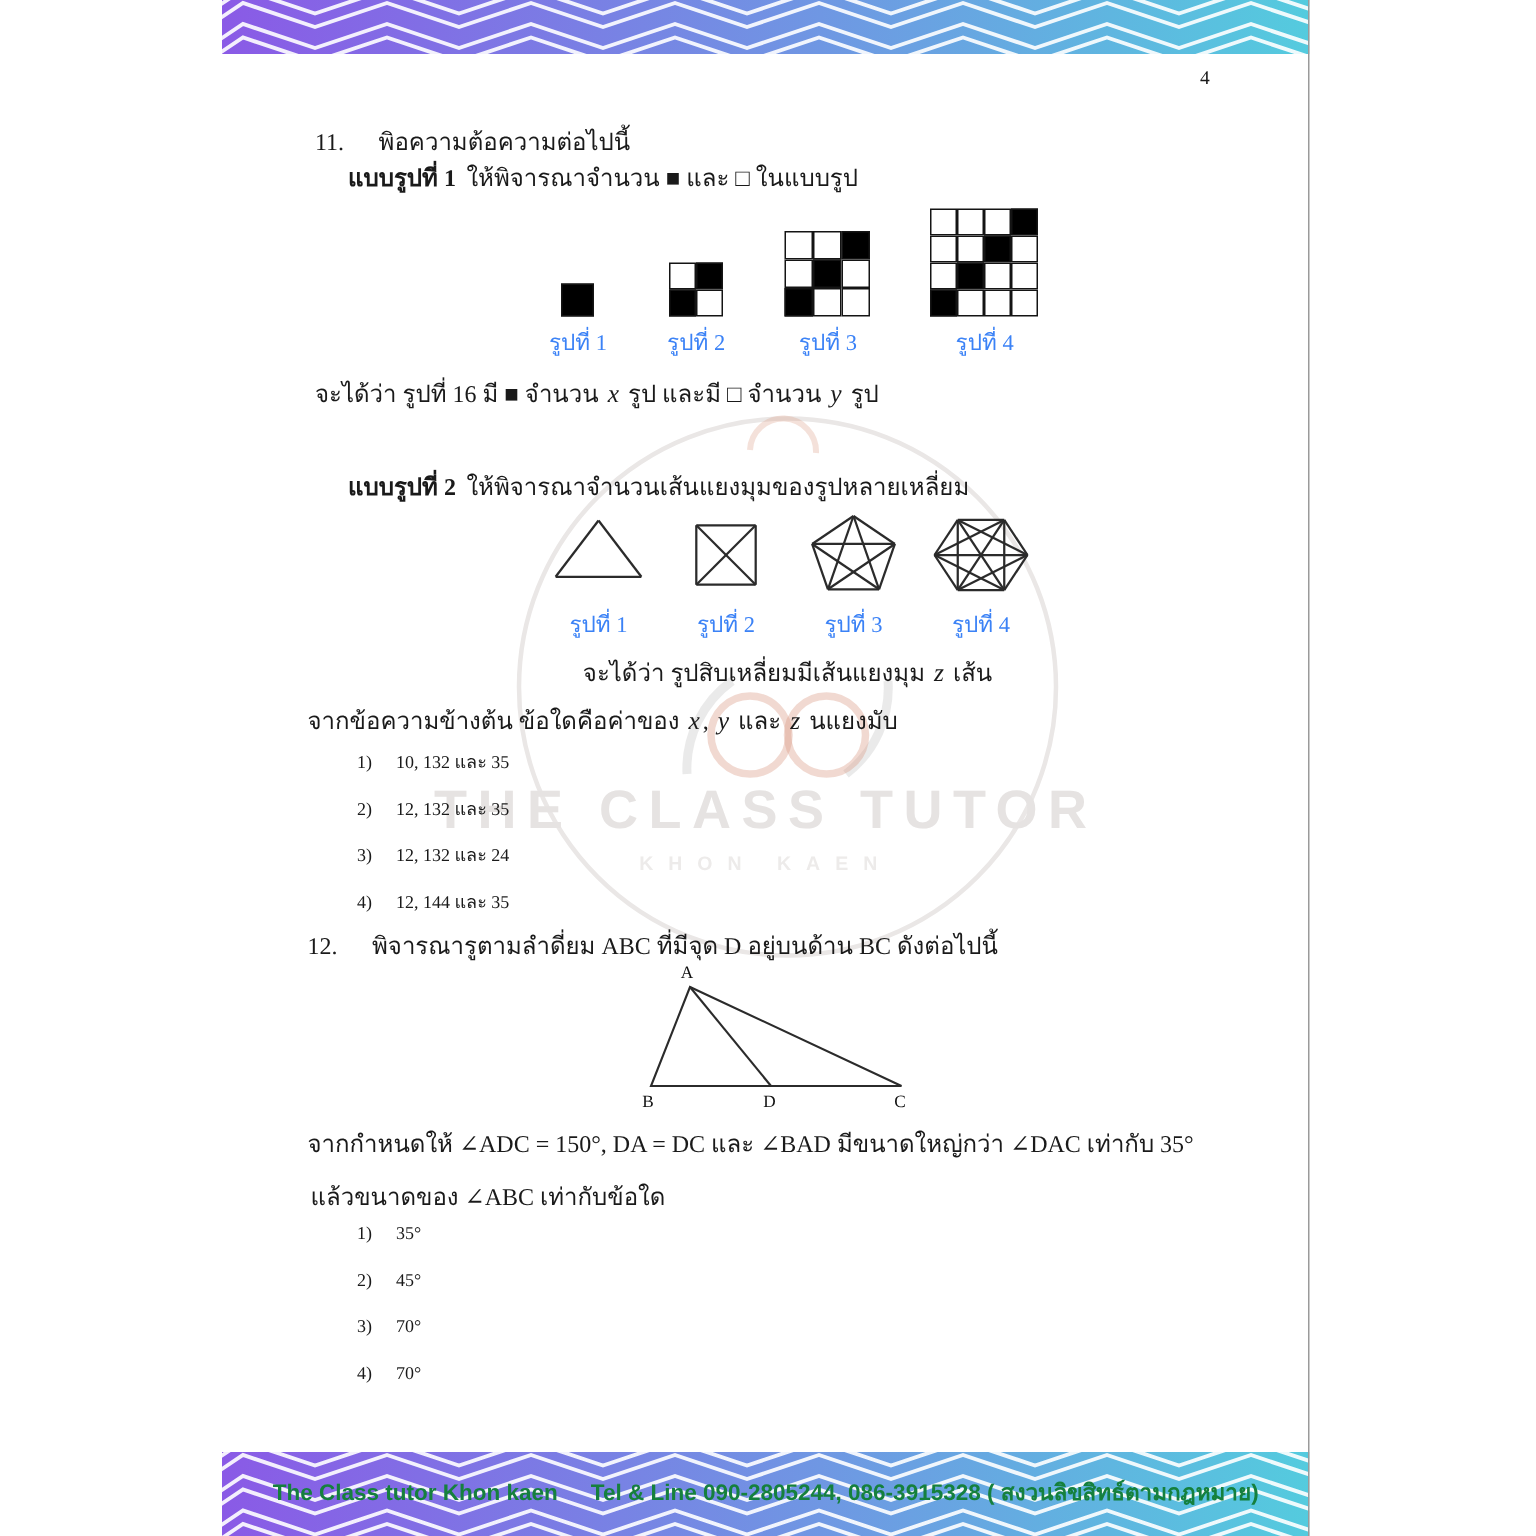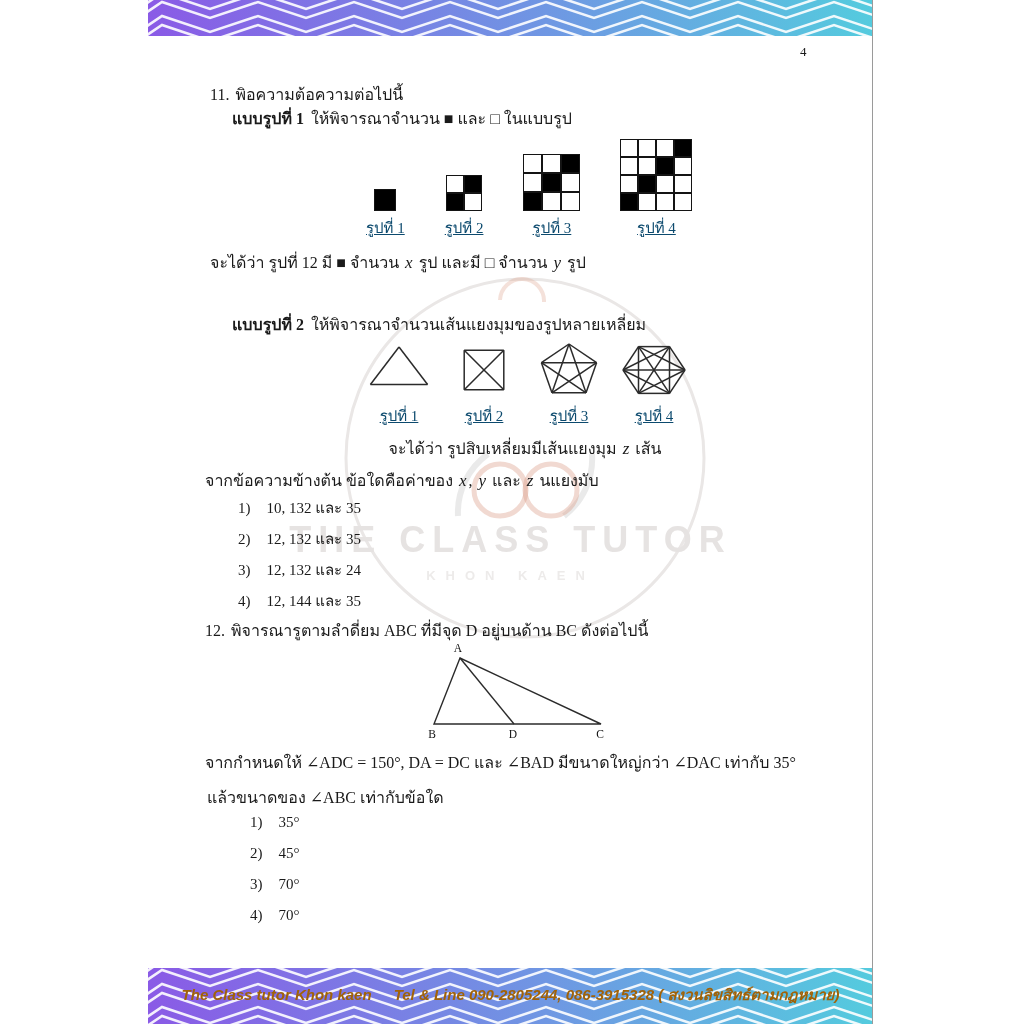--- a/index.html
+++ b/index.html
@@ -3,36 +3,36 @@
 <meta charset="utf-8">
 <style>
   html,body{margin:0;padding:0;}
   body{
     width:1024px;height:1024px;position:relative;background:#ffffff;overflow:hidden;
     font-family:"Liberation Serif","DejaVu Serif",serif;color:#1a1a1a;
   }
   .abs{position:absolute;}
   .line{position:absolute;font-size:16px;white-space:nowrap;z-index:2;}
   .btitle{font-weight:700;margin-right:7px;}
-  .qnum{margin-right:6px;}
+  .qnum{margin-right:23px;}
   .mvar{font-style:italic;font-family:"Liberation Serif","DejaVu Serif",serif;font-size:17px;margin:0 2px;}
   .center{text-align:center;}
   
   .figrow{position:absolute;display:flex;align-items:flex-end;gap:40px;z-index:2;}
   .fgroup{display:flex;flex-direction:column;align-items:center;}
   .sqgrid{display:grid;}
   .cell{box-sizing:border-box;border:1px solid #141414;background:#fff;}
   .cell.black{background:#000;}
-  .figlabel{font-size:15px;margin-top:5px;color:#0c4a6e;text-decoration:underline;}
+  .figlabel{font-size:15px;margin-top:5px;color:#3b82f6;}
   
   .polyrow{position:absolute;display:flex;align-items:flex-end;gap:15px;z-index:2;}
   .pgroup{display:flex;flex-direction:column;align-items:center;}
   
   .choices{position:absolute;z-index:2;}
-  .choice{font-size:15px;line-height:18px;margin-bottom:13px;white-space:nowrap;}
+  .choice{font-size:12px;line-height:18px;margin-bottom:13px;white-space:nowrap;}
   .cnum{margin-right:16px;}
   
   .banner{position:absolute;left:148px;z-index:1;}
   .footer-text{
     position:absolute;left:148px;width:725px;top:983px;z-index:3;text-align:center;
     font-family:"Liberation Sans","DejaVu Sans",sans-serif;font-weight:700;font-size:15px;
     white-space:nowrap;
   }
   .footer-gap{display:inline-block;width:22px;}
   
@@ -140,21 +140,21 @@
         <div class="cell black" style="width: 18px; height: 18px;"></div>
         <div class="cell" style="width: 18px; height: 18px;"></div>
         <div class="cell" style="width: 18px; height: 18px;"></div>
         <div class="cell" style="width: 18px; height: 18px;"></div>
       </div>
     <div class="figlabel">รูปที่ 4</div>
   </div>
 </div>
 
 <div class="line" style="left:210px;top:250px">
-  <span>จะได้ว่า รูปที่ 12 มี ■ จำนวน </span><i class="mvar">x</i><span> รูป และมี □ จำนวน </span><i class="mvar">y</i><span> รูป</span>
+  <span>จะได้ว่า รูปที่ 16 มี ■ จำนวน </span><i class="mvar">x</i><span> รูป และมี □ จำนวน </span><i class="mvar">y</i><span> รูป</span>
 </div>
 
 <div class="line" style="left:232px;top:312px">
   <span class="btitle">แบบรูปที่ 2</span><span>ให้พิจารณาจำนวนเส้นแยงมุมของรูปหลายเหลี่ยม</span>
 </div>
 
 <div class="polyrow" style="left:364px;top:341px">
   <div class="pgroup">
     <svg width="70" height="58">
         <line x1="35" y1="6" x2="63.578838324886476" y2="43.5" stroke="#2b2b2b" stroke-width="1.5"></line>
@@ -235,21 +235,21 @@
   <line x1="40" y1="16" x2="94" y2="82" stroke="#2b2b2b" stroke-width="1.4"></line>
   <text x="38" y="10" font-size="11.5" text-anchor="middle" fill="#111">A</text>
   <text x="12" y="96" font-size="11.5" text-anchor="middle" fill="#111">B</text>
   <text x="93" y="96" font-size="11.5" text-anchor="middle" fill="#111">D</text>
   <text x="180" y="96" font-size="11.5" text-anchor="middle" fill="#111">C</text>
 </svg>
 
 <div class="line" style="left:205px;top:750px">จากกำหนดให้ ∠ADC = 150°, DA = DC และ ∠BAD มีขนาดใหญ่กว่า ∠DAC เท่ากับ 35°</div>
 <div class="line" style="left:207px;top:785px">แล้วขนาดของ ∠ABC เท่ากับข้อใด</div>
 
-<div class="choices" style="left:250px;top:813px">
+<div class="choices" style="left:238px;top:813px">
   <div class="choice"><span class="cnum">1)</span><span>35°</span></div>
   <div class="choice"><span class="cnum">2)</span><span>45°</span></div>
   <div class="choice"><span class="cnum">3)</span><span>70°</span></div>
   <div class="choice"><span class="cnum">4)</span><span>70°</span></div>
 </div>
 
 <svg class="banner" style="top:968px" width="725" height="56">
   <defs>
     <linearGradient id="gB" x1="0" y1="0" x2="1" y2="0">
       <stop offset="0%" stop-color="#8a5ae6"></stop>
@@ -260,15 +260,15 @@
   <rect width="725" height="56" fill="url(#gB)"></rect>
 <path d="M-10 9 L14 -7 L62 9 L110 -7 L158 9 L206 -7 L254 9 L302 -7 L350 9 L398 -7 L446 9 L494 -7 L542 9 L590 -7 L638 9 L686 -7 L734 9 L782 -7" fill="none" stroke="rgba(255,255,255,0.9)" stroke-width="2.6"></path>
     <path d="M-10 18 L14 2 L62 18 L110 2 L158 18 L206 2 L254 18 L302 2 L350 18 L398 2 L446 18 L494 2 L542 18 L590 2 L638 18 L686 2 L734 18 L782 2" fill="none" stroke="rgba(255,255,255,0.9)" stroke-width="2.6"></path>
     <path d="M-10 32 L14 16 L62 32 L110 16 L158 32 L206 16 L254 32 L302 16 L350 32 L398 16 L446 32 L494 16 L542 32 L590 16 L638 32 L686 16 L734 32 L782 16" fill="none" stroke="rgba(255,255,255,0.9)" stroke-width="2.6"></path>
     <path d="M-10 41 L14 25 L62 41 L110 25 L158 41 L206 25 L254 41 L302 25 L350 41 L398 25 L446 41 L494 25 L542 41 L590 25 L638 41 L686 25 L734 41 L782 25" fill="none" stroke="rgba(255,255,255,0.9)" stroke-width="2.6"></path>
     <path d="M-10 55 L14 39 L62 55 L110 39 L158 55 L206 39 L254 55 L302 39 L350 55 L398 39 L446 55 L494 39 L542 55 L590 39 L638 55 L686 39 L734 55 L782 39" fill="none" stroke="rgba(255,255,255,0.9)" stroke-width="2.6"></path>
     <path d="M-10 64 L14 48 L62 64 L110 48 L158 64 L206 48 L254 64 L302 48 L350 64 L398 48 L446 64 L494 48 L542 64 L590 48 L638 64 L686 48 L734 64 L782 48" fill="none" stroke="rgba(255,255,255,0.9)" stroke-width="2.6"></path>
     <path d="M-10 78 L14 62 L62 78 L110 62 L158 78 L206 62 L254 78 L302 62 L350 78 L398 62 L446 78 L494 62 L542 78 L590 62 L638 78 L686 62 L734 78 L782 62" fill="none" stroke="rgba(255,255,255,0.9)" stroke-width="2.6"></path>
     <path d="M-10 87 L14 71 L62 87 L110 71 L158 87 L206 71 L254 87 L302 71 L350 87 L398 71 L446 87 L494 71 L542 87 L590 71 L638 87 L686 71 L734 87 L782 71" fill="none" stroke="rgba(255,255,255,0.9)" stroke-width="2.6"></path>
   </svg>
-<div class="footer-text" style="color: #a16207; font-style: italic;">
+<div class="footer-text" style="color: #15803d;">
   <span>The Class tutor Khon kaen</span><span class="footer-gap"></span><span>Tel &amp; Line 090-2805244, 086-3915328 ( สงวนลิขสิทธ์ตามกฎหมาย)</span>
 </div>
 
 </body></html>

